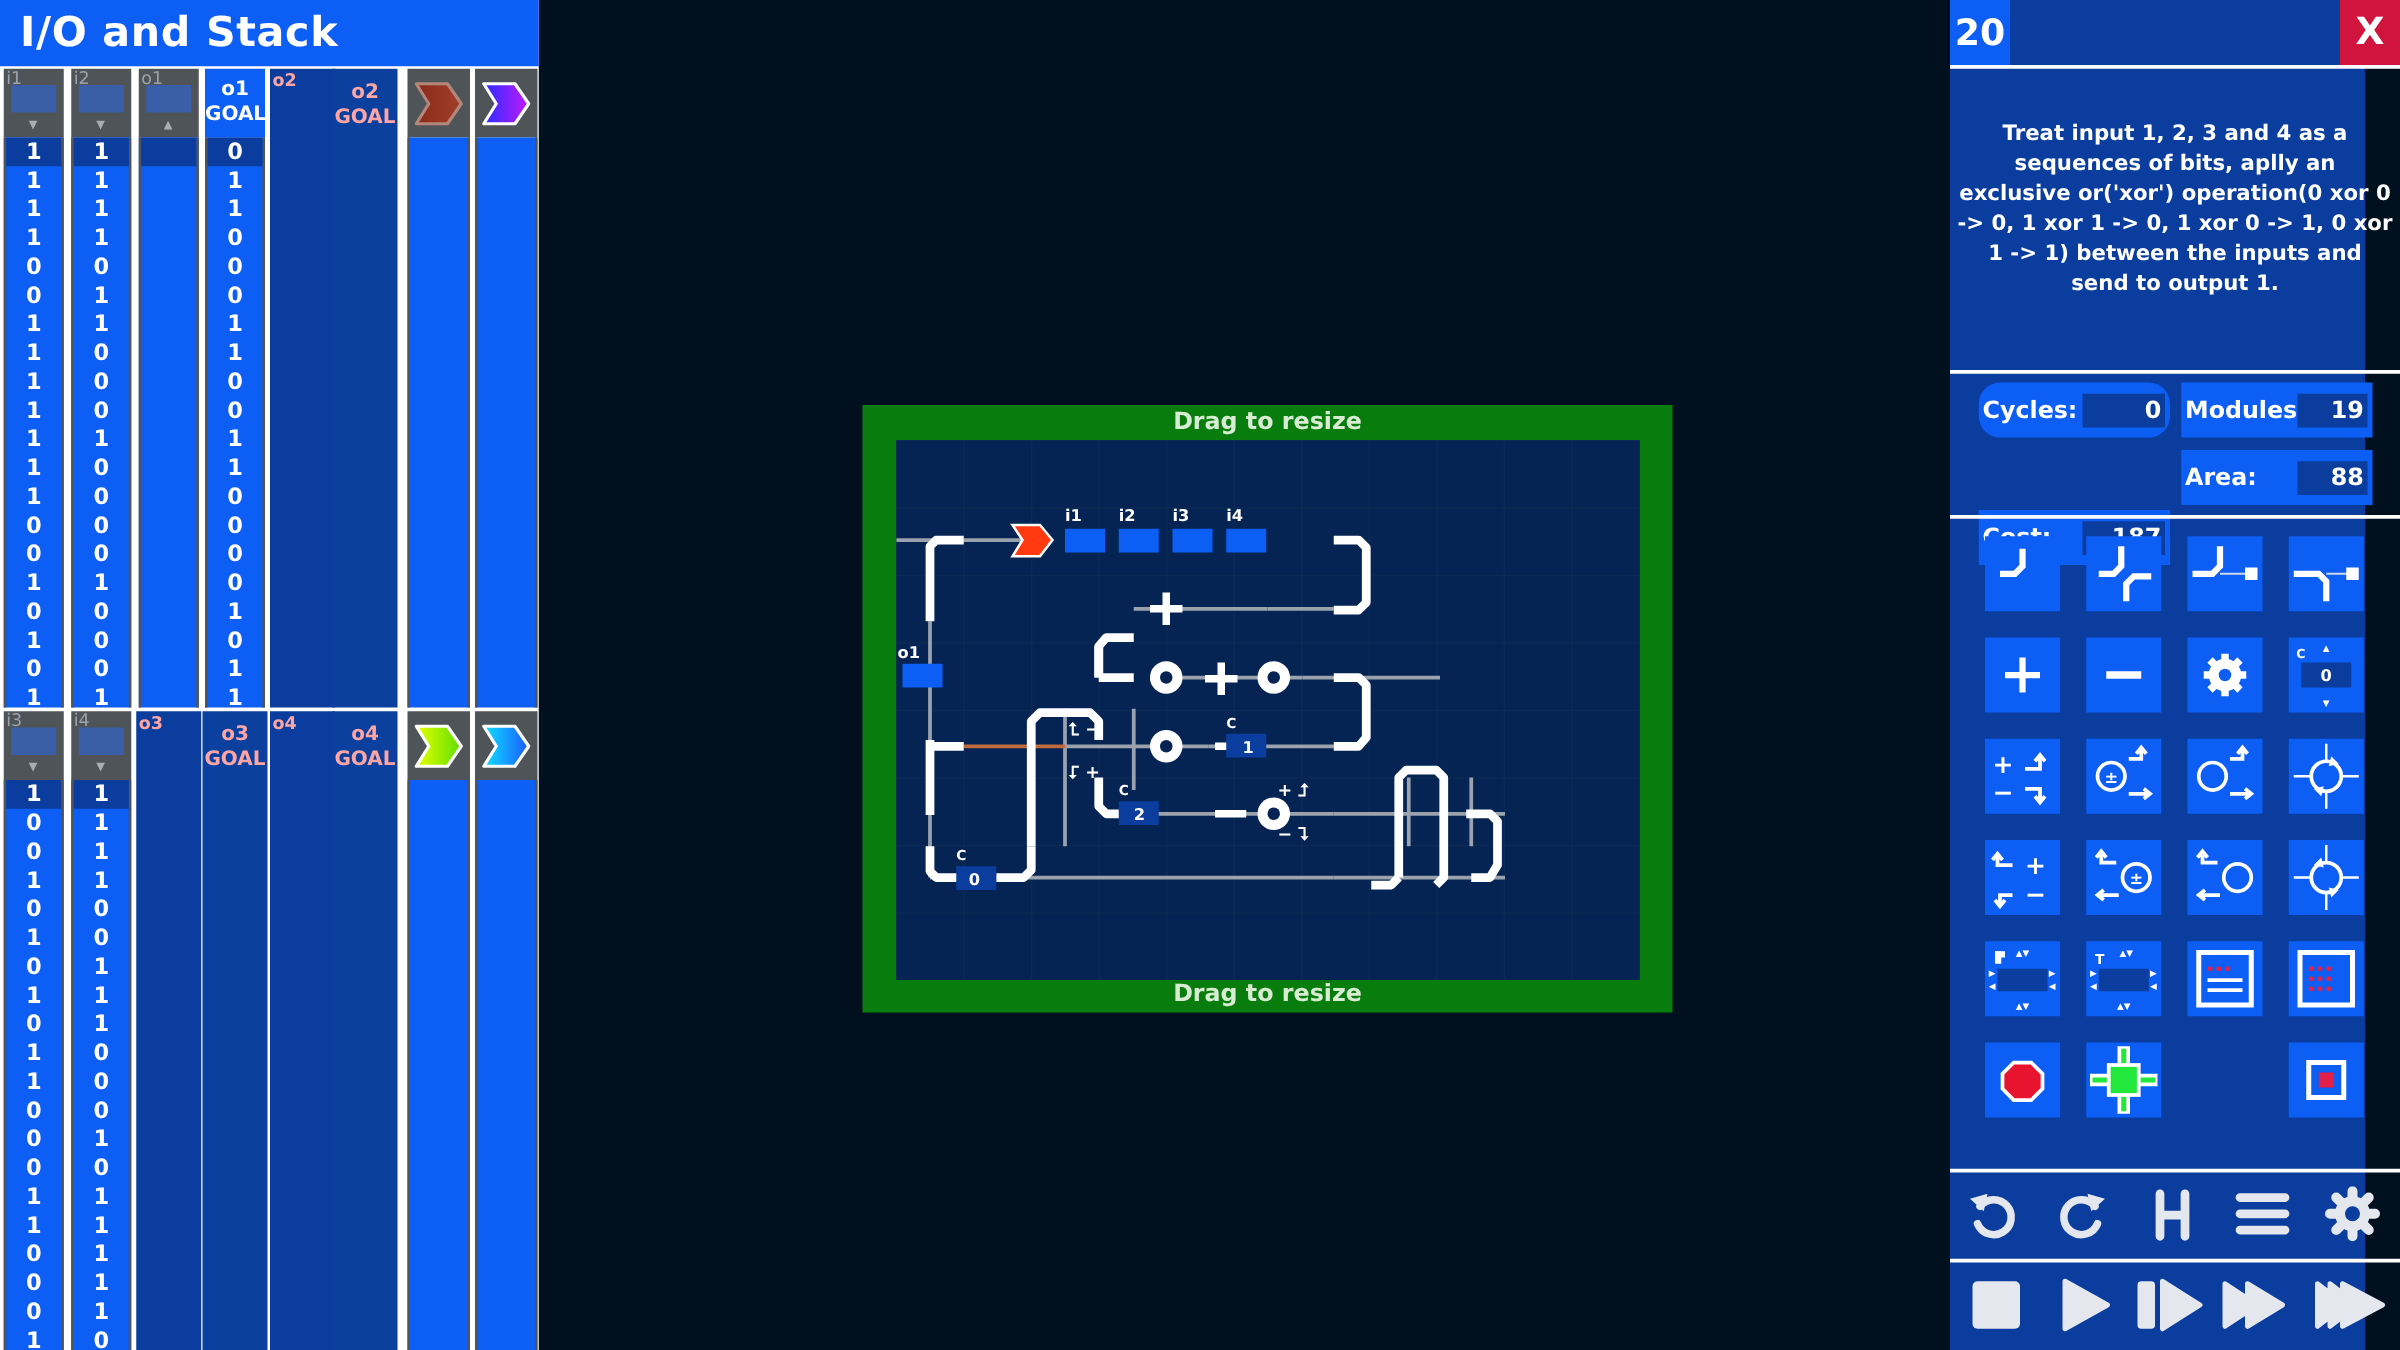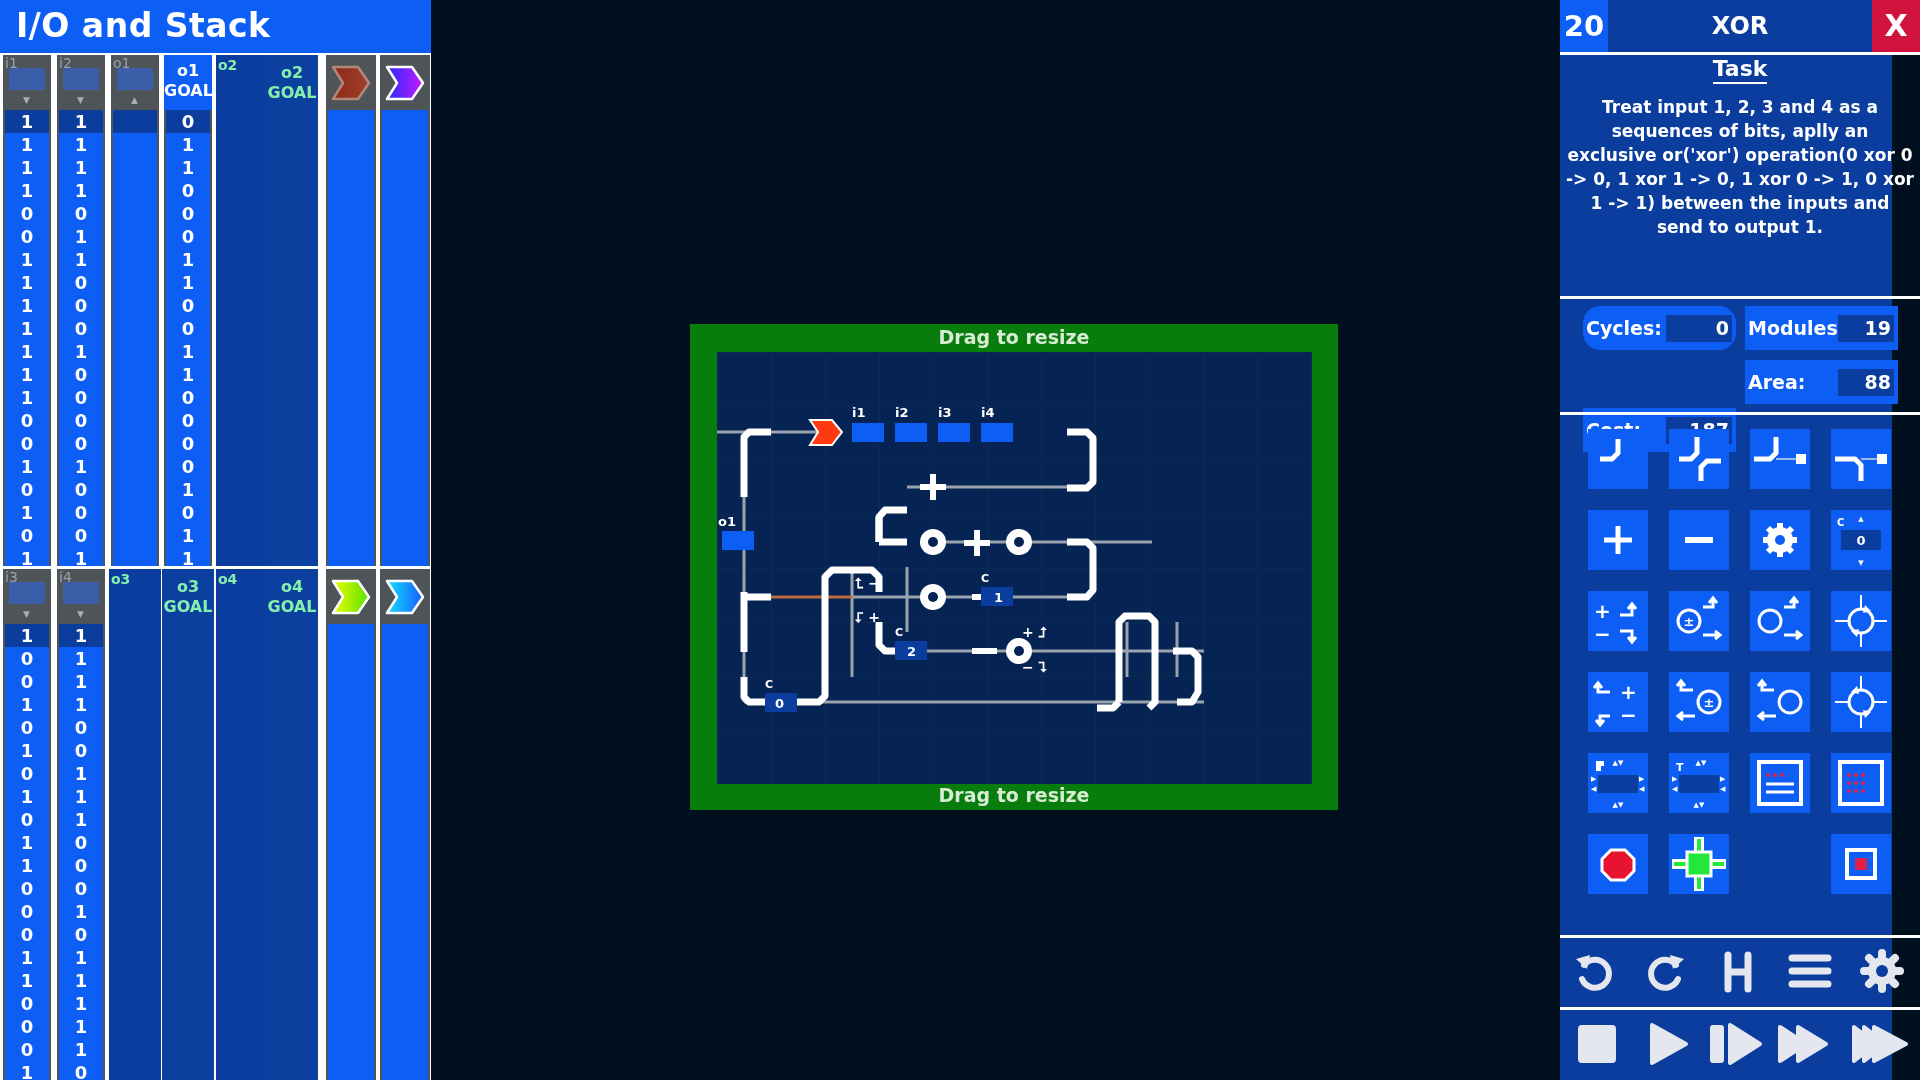--- a/index.html
+++ b/index.html
@@ -12,21 +12,21 @@
   .col { position: absolute; top: 0; }
   .colhead { position: absolute; left: 0; top: 0; width: 100%; height: 55px; background: #4f5459; }
   .colhead .lbl { position: absolute; left: 2px; top: 0; font-size: 14px; color: #9aa3ad; }
   .colhead .slot { position: absolute; left: 6px; top: 13px; right: 6px; height: 22px; background: #3a5ea8; }
   .colhead .tri { position: absolute; font-size: 9px; color: #a7adb3; }
   .cells { position: absolute; left: 0; top: 55px; width: 100%; background: #0d5ef5; border-left: 2px solid #4f5459; border-right: 2px solid #4f5459; }
   .cell { height: 23px; line-height: 23px; text-align: center; font-weight: bold; font-size: 18px; color: #fff; }
   .cell.cur { background: #0a3d9e; }
   .goalhead { position: absolute; left: 0; top: 0; width: 100%; height: 55px; background: #0d5ef5; text-align: center; font-weight: bold; font-size: 16px; line-height: 20px; padding-top: 6px; color: #fff; }
   .dimcol { position: absolute; top: 0; background: #0a3d9e; }
-  .dimtext { position: absolute; font-size: 16px; color: #86efac; font-weight: bold; text-align: center; line-height: 20px; }
+  .dimtext { position: absolute; font-size: 16px; color: #fca5a5; font-weight: bold; text-align: center; line-height: 20px; }
   .arrowcol { position: absolute; top: 0; }
   .arrowhead { position: absolute; left: 0; top: 0; width: 100%; height: 55px; background: #4f5459; display: flex; align-items: center; justify-content: center; }
   .arrowbody { position: absolute; left: 0; top: 55px; width: 100%; background: #0d5ef5; border-left: 2px solid #4f5459; border-right: 2px solid #4f5459; }
 
   
   #board { position: absolute; left: 690px; top: 324px; width: 648px; height: 486px; background: #087c0c; }
   .resize { position: absolute; left: 0; width: 100%; height: 28px; text-align: center; font-weight: bold; font-size: 19px; line-height: 26px; color: #d7ecd3; }
   #grid { position: absolute; left: 27px; top: 28px; width: 595px; height: 432px; background: #06234e;
     background-image: linear-gradient(#0c2b54 1px, transparent 1px), linear-gradient(90deg, #0c2b54 1px, transparent 1px);
     background-size: 54px 54px; background-color: #052453; }
@@ -403,24 +403,22 @@
         <text x="305" y="285" font-size="14">+ ⮥</text>
         <text x="305" y="320" font-size="14">− ⮧</text>
       </g>
     </svg>
   </div>
   <div class="resize" style="bottom:0">Drag to resize</div>
 </div>
 
 <div id="right">
   <div id="lvl">20</div>
-  <div id="puzname">XOR</div>
   <div id="closebtn">X</div>
   <div class="hr" style="top:52px"></div>
-  <div id="taskh"><span>Task</span></div>
   <div id="taskbody">Treat input 1, 2, 3 and 4 as a sequences of bits, aplly an exclusive or('xor') operation(0 xor 0 -&gt; 0, 1 xor 1 -&gt; 0, 1 xor 0 -&gt; 1, 0 xor 1 -&gt; 1) between the inputs and send to output 1.</div>
   <div class="hr" style="top:296px"></div>
 
   <div class="stat" style="left:23px;top:306px;width:153px;border-radius:17px;">
     <span class="k">Cycles:</span>
     <span class="v" style="width:66px">0</span>
   </div>
   <div class="stat" style="left:185px;top:306px;width:153px;">
     <span class="k">Modules:</span>
     <span class="v" style="width:56px">19</span>

